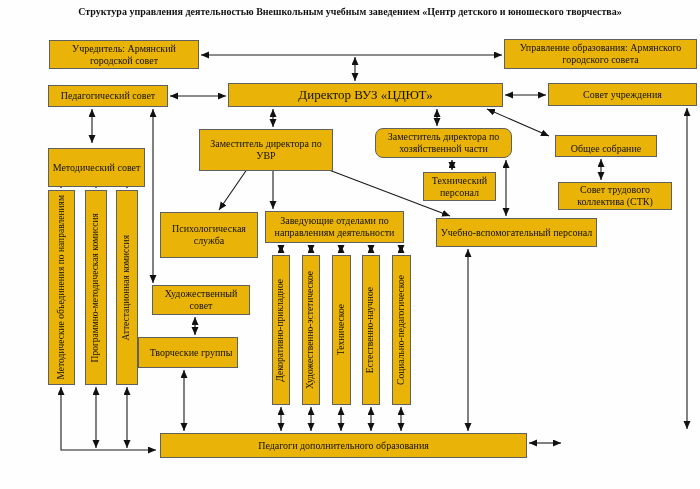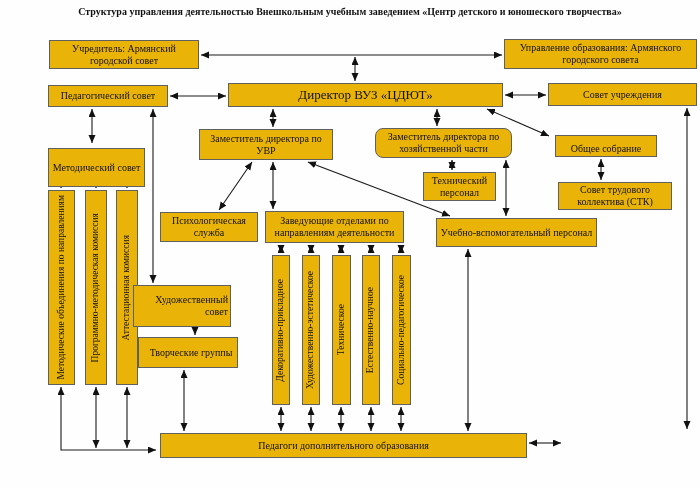--- a/index.html
+++ b/index.html
@@ -108,41 +108,41 @@
     </div>
 
   <div class="node" style="left:548px;top:83px;width:149px;height:23px;">
     <span>Совет учреждения</span>
     </div>
 
   <div class="node" style="left:48px;top:148px;width:97px;height:39px;">
     <span>Методический совет</span>
     </div>
 
-  <div class="node" style="left:199px;top:129px;width:134px;height:31px;">
+  <div class="node" style="left:199px;top:129px;width:134px;height:42px;">
     <span>Заместитель директора по УВР</span>
     </div>
 
   <div class="node" style="left:375px;top:128px;width:137px;height:30px;border-radius:8px;">
     <span>Заместитель директора по хозяйственной части</span>
     </div>
 
   <div class="node" style="left:555px;top:135px;width:102px;height:22px;align-items:flex-end;">
     <span>Общее собрание</span>
     </div>
 
   <div class="node" style="left:423px;top:172px;width:73px;height:29px;">
     <span>Технический персонал</span>
     </div>
 
   <div class="node" style="left:558px;top:182px;width:114px;height:28px;">
     <span>Совет трудового коллектива (СТК)</span>
     </div>
 
-  <div class="node" style="left:160px;top:212px;width:98px;height:30px;">
+  <div class="node" style="left:160px;top:212px;width:98px;height:46px;">
     <span>Психологическая служба</span>
     </div>
 
   <div class="node" style="left:265px;top:211px;width:139px;height:32px;">
     <span>Заведующие отделами по направлениям деятельности</span>
     </div>
 
   <div class="node" style="left:436px;top:218px;width:161px;height:29px;">
     <span>Учебно-вспомогательный персонал</span>
     </div>
@@ -152,21 +152,21 @@
     </div>
 
   <div class="node vert" style="left:85px;top:190px;width:22px;height:195px;">
     <span>Программно-методическая комиссия</span>
     </div>
 
   <div class="node vert" style="left:116px;top:190px;width:22px;height:195px;">
     <span>Аттестационная комиссия</span>
     </div>
 
-  <div class="node" style="left:133px;top:285px;width:98px;height:42px;text-align:right;">
+  <div class="node" style="left:152px;top:285px;width:98px;height:30px;">
     <span>Художественный совет</span>
     </div>
 
   <div class="node" style="left:138px;top:337px;width:100px;height:31px;padding-left:8px;">
     <span>Творческие группы</span>
     </div>
 
   <div class="node vert" style="left:272px;top:255px;width:18px;height:150px;">
     <span>Декоративно-прикладное</span>
     </div>

